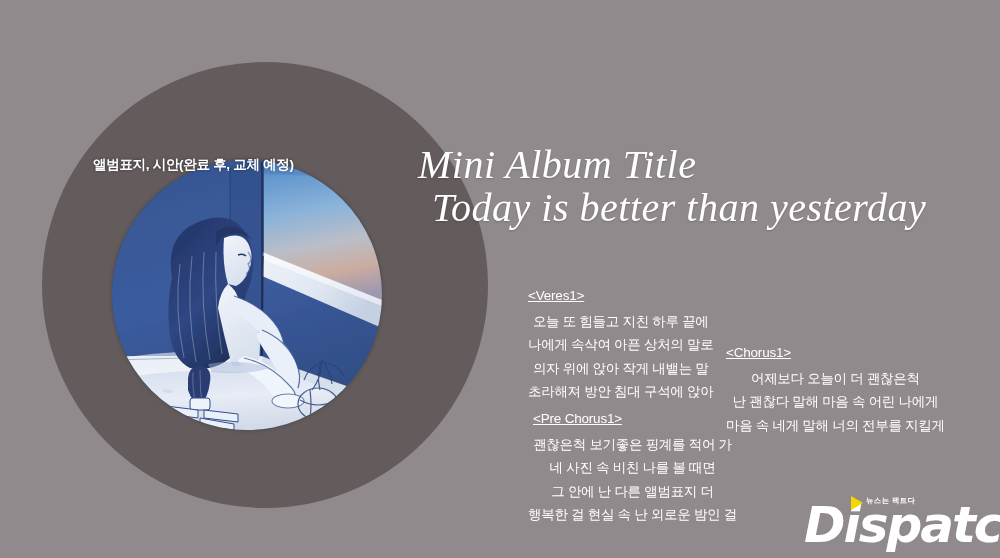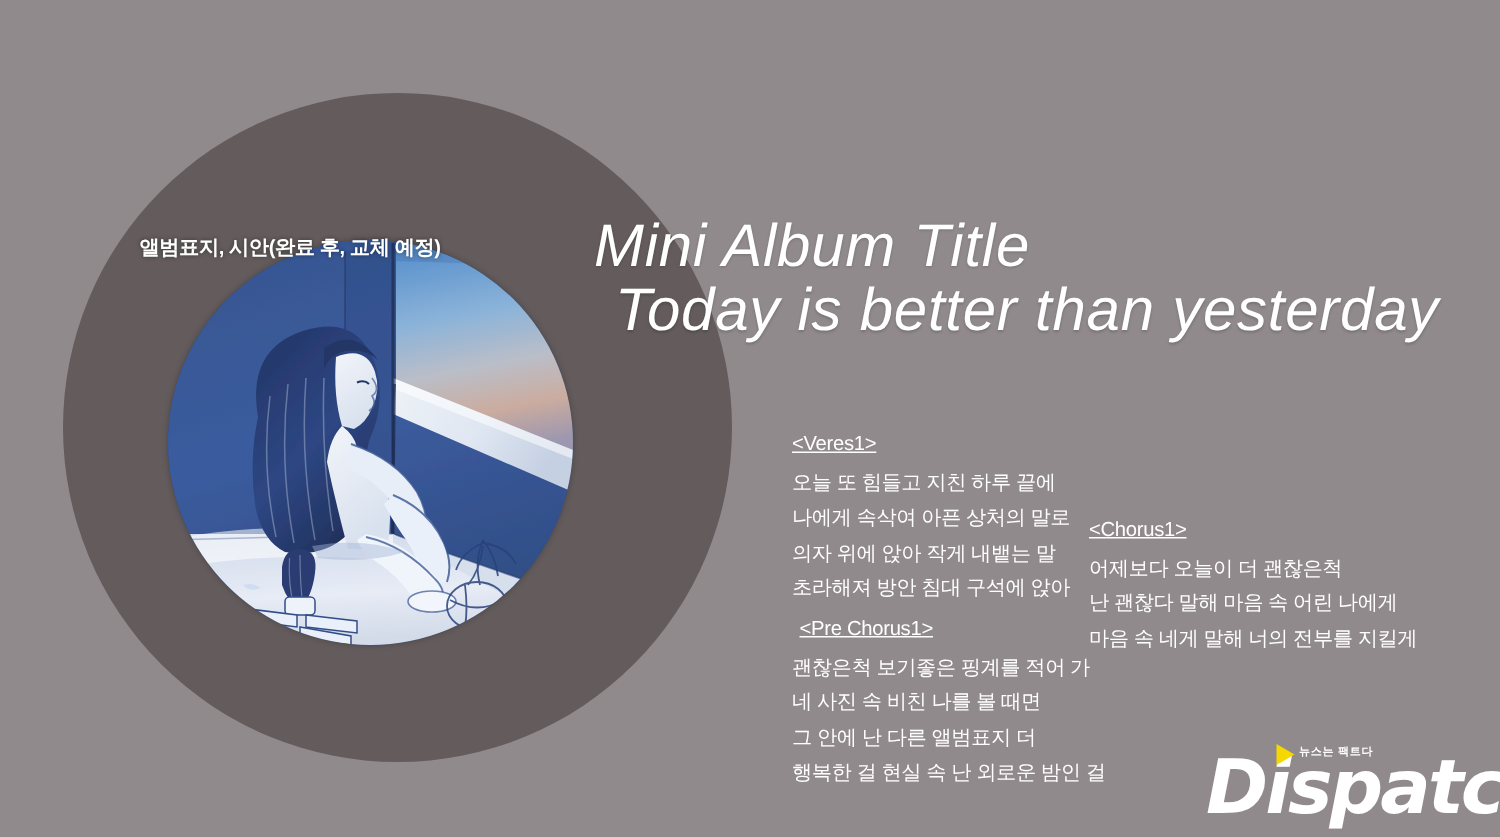--- a/index.html
+++ b/index.html
@@ -47,23 +47,23 @@
     font-weight:700;
     color:#ffffff;
     letter-spacing:-0.3px;
     white-space:nowrap;
     text-shadow:0 0 3px rgba(0,0,0,.45);
   }
 
   
   #title-block {
     position:absolute;
-    left:396px; top:143px;
+    left:418px; top:143px;
     color:#ffffff;
-    font-family:Liberation Sans, sans-serif;
+    font-family:Liberation Serif, serif;
     font-style:italic;
     line-height:1.08;
     text-shadow:0 1px 2px rgba(0,0,0,.18);
   }
   #title-line-1 { font-size:40px; letter-spacing:.5px; }
   #title-line-2 { font-size:40px; letter-spacing:.5px; padding-left:14px;text-align:center; }
 
   
   .lyric-block { position:absolute; color:#ffffff; }
   .lyric-block .sec-head {
@@ -73,20 +73,21 @@
     margin-bottom:7px;
     white-space:nowrap;
     text-decoration:underline;
   }
   .lyric-block .lyric-line {
     font-size:13.5px;
     font-weight:400;
     line-height:1.74;
     letter-spacing:-0.3px;
     white-space:nowrap;
+    text-align:center;
   }
 
   #verse1     { left:528px; top:288px; }
   #prechorus1 { left:528px; top:411px; }
   #chorus1    { left:726px; top:345px; }
   #prechorus1 .sec-head { padding-left:5px; }
 
   
   #dispatch-logo {
     position:absolute;

